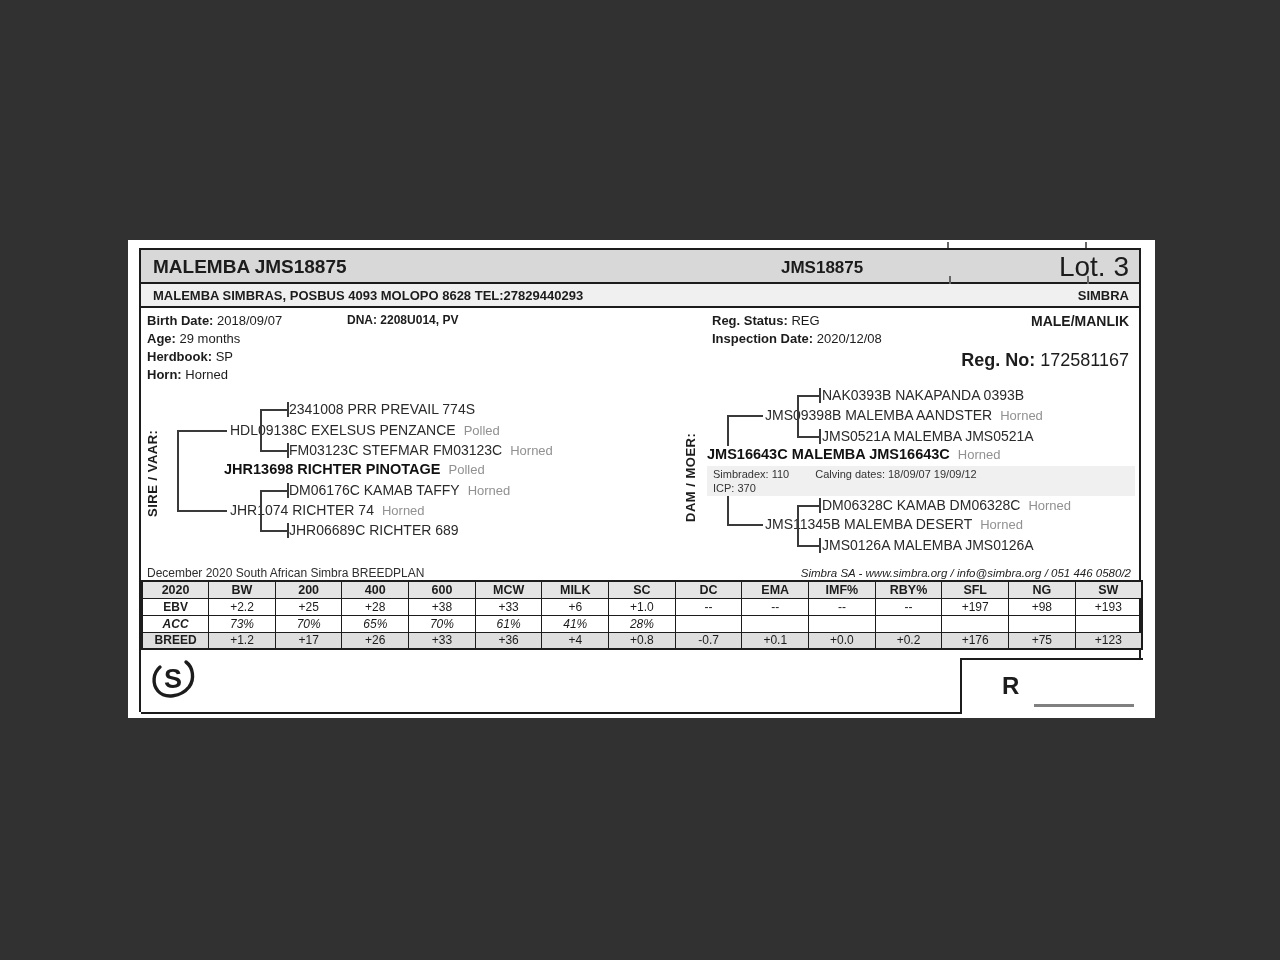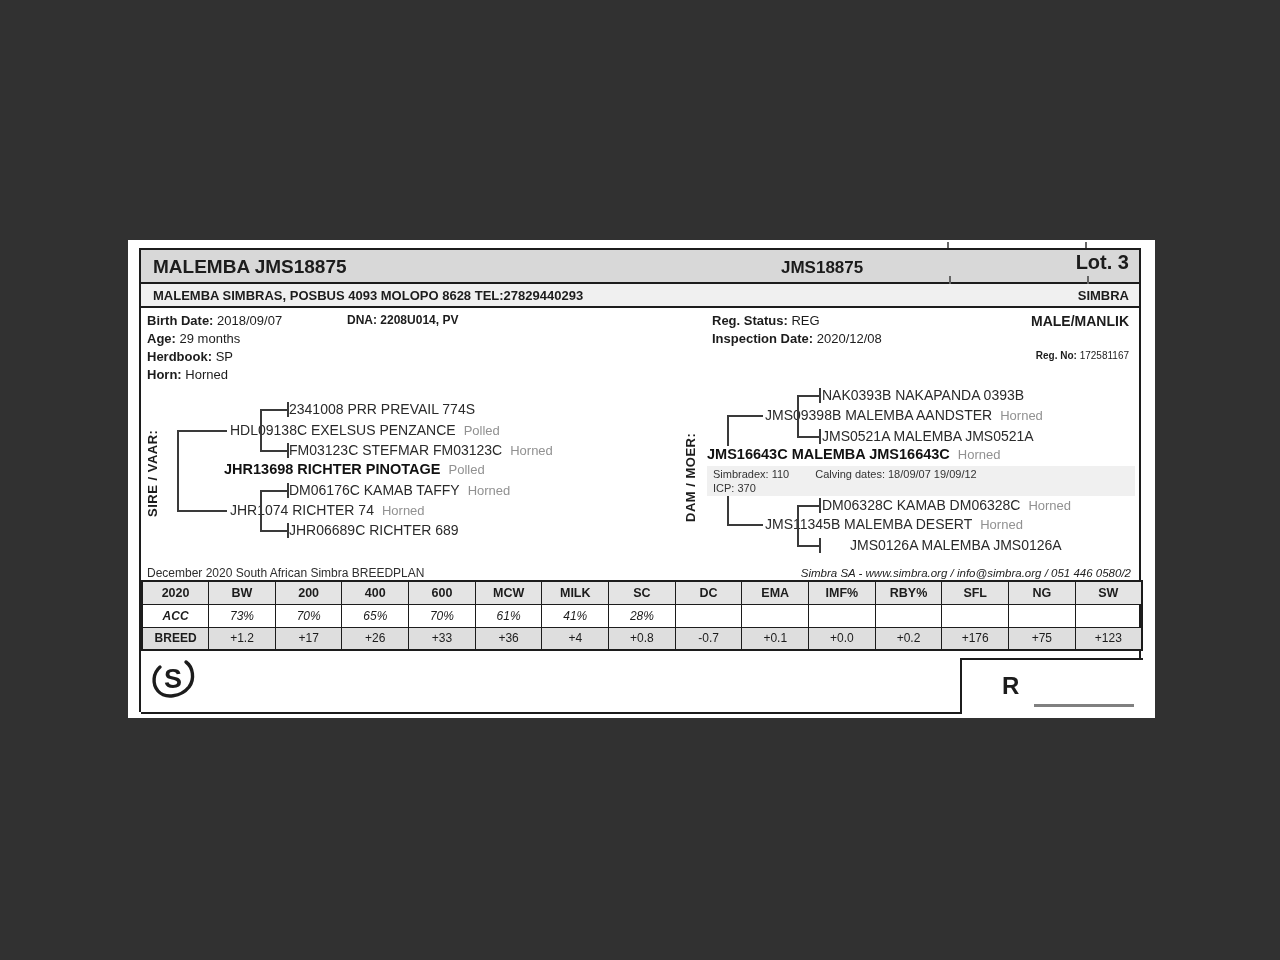--- a/index.html
+++ b/index.html
@@ -8,55 +8,55 @@
   #paper { position:absolute; left:128px; top:240px; width:1027px; height:478px; background:#ffffff; }
   #frame { position:absolute; left:11px; top:8px; width:1002px; height:464px;
     border-left:2px solid #1c1c1c; border-top:2px solid #1c1c1c; border-right:2px solid #1c1c1c; }
   .tick { position:absolute; width:2px; background:#666; }
 
   
   #header-bar { position:absolute; left:0; top:0; width:100%; height:34px; background:#d8d8d8;
     border-bottom:2px solid #1c1c1c; }
   #animal-name { position:absolute; left:12px; top:6px; font-size:19px; font-weight:bold; }
   #animal-id   { position:absolute; left:640px; top:8px; font-size:17px; font-weight:bold; }
-  #lot         { position:absolute; right:10px; top:1px; font-size:20px; font-weight:bold;text-align:right; }
+  #lot         { position:absolute; right:10px; top:1px; font-size:28px; font-weight:normal;text-align:right; }
 
   #owner-bar { position:absolute; left:0; top:34px; width:100%; height:24px; background:#f0f0f0;
     border-bottom:2px solid #1c1c1c; }
   #owner-line { position:absolute; left:12px; top:4px; font-size:13px; font-weight:bold; }
   #breed-name { position:absolute; right:10px; top:4px; font-size:13px; font-weight:bold; }
 
   
   .dl { font-size:13px; line-height:18px; }
   .dl b { font-weight:bold; }
   #details-left { position:absolute; left:6px; top:62px; }
   #dna-line { position:absolute; left:206px; top:63px; font-size:12px; font-weight:bold; }
   #details-mid { position:absolute; left:571px; top:62px; }
   #sex { position:absolute; right:10px; top:63px; font-size:14px; font-weight:bold; }
-  #reg-no { position:absolute; right:10px; top:100px; font-size:10px; }
+  #reg-no { position:absolute; right:10px; top:100px; font-size:18px; }
 
   
   .vlabel { position:absolute; writing-mode:vertical-rl; transform:rotate(180deg);
     font-size:13px; font-weight:bold; letter-spacing:.5px; height:130px; text-align:center; }
   .pnode { position:absolute; font-size:14px; white-space:nowrap; color:#2a2a2a; }
   .pnode.main { font-size:14.5px; font-weight:bold; color:#111; }
   .horn { color:#919191; font-weight:normal; font-size:13px; margin-left:8px; }
   .pl { position:absolute; background:#3a3a3a; }
   #dam-stats { position:absolute; left:566px; top:216px; width:428px; height:30px;
     background:#f0f0f0; font-size:11px; color:#333; line-height:14px; padding:1px 6px; }
   #dam-stats .gap { display:inline-block; width:26px; }
 
   
   #bp-left { position:absolute; left:6px; top:316px; font-size:12px; color:#2e2e2e; }
   #bp-right { position:absolute; right:8px; top:317px; font-size:11.5px; font-style:italic; color:#222;text-align:right; }
 
   
   #ebv-wrap { position:absolute; left:0; top:330px; width:1002px; }
   table { width:100%; table-layout:fixed; border-collapse:collapse; border:2px solid #1c1c1c; }
-  th, td { border:1px solid #1c1c1c; height:23px; text-align:center; font-size:12px; padding:0; overflow:hidden; }
+  th, td { border:1px solid #1c1c1c; height:17px; text-align:center; font-size:12px; padding:0; overflow:hidden; }
   thead th { background:#e4e4e4; font-weight:bold; font-size:12.5px; }
   td.rowlabel { font-weight:bold; }
   tr.row-acc td { font-style:italic; }
   tr.row-breed td { background:#dedede; }
 
   
   #brand { position:absolute; left:8px; top:404px; width:48px; height:48px; }
   #remarks-title { position:absolute; left:68px; top:407px; font-size:15px; font-weight:bold;
     border-bottom:2px solid #1c1c1c; padding-bottom:2px; padding-right:4px; }
   #bottom-line { position:absolute; left:0; top:462px; width:821px; height:2px; background:#1c1c1c; }
@@ -129,21 +129,21 @@
     <div class="pnode" style="left:681px; top:137px;"><span>NAK0393B NAKAPANDA 0393B</span><span class="horn"></span></div>
     <div class="pnode" style="left:624px; top:157px;"><span>JMS09398B MALEMBA AANDSTER</span><span class="horn">Horned</span></div>
     <div class="pnode" style="left:681px; top:178px;"><span>JMS0521A MALEMBA JMS0521A</span><span class="horn"></span></div>
     <div class="pnode main" style="left:566px; top:196px;"><span>JMS16643C MALEMBA JMS16643C</span><span class="horn">Horned</span></div>
     <div id="dam-stats">
       <div><span>Simbradex: 110</span><span class="gap"></span><span>Calving dates: 18/09/07  19/09/12</span></div>
       <div><span>ICP: 370</span></div>
     </div>
     <div class="pnode" style="left:681px; top:247px;"><span>DM06328C KAMAB DM06328C</span><span class="horn">Horned</span></div>
     <div class="pnode" style="left:624px; top:266px;"><span>JMS11345B MALEMBA DESERT</span><span class="horn">Horned</span></div>
-    <div class="pnode" style="left:681px; top:287px;margin-left:28px;"><span>JMS0126A MALEMBA JMS0126A</span><span class="horn"></span></div>
+    <div class="pnode" style="left:681px; top:287px;"><span>JMS0126A MALEMBA JMS0126A</span><span class="horn"></span></div>
 
     <div class="pl" style="left:586px; top:165px; width:2px; height:31px;"></div>
     <div class="pl" style="left:586px; top:246px; width:2px; height:30px;"></div>
     <div class="pl" style="left:586px; top:165px; width:36px; height:2px;"></div>
     <div class="pl" style="left:586px; top:274px; width:36px; height:2px;"></div>
     <div class="pl" style="left:656px; top:145px; width:2px; height:43px;"></div>
     <div class="pl" style="left:656px; top:145px; width:22px; height:2px;"></div>
     <div class="pl" style="left:656px; top:186px; width:22px; height:2px;"></div>
     <div class="pl" style="left:678px; top:138px; width:2px; height:15px;"></div>
     <div class="pl" style="left:678px; top:179px; width:2px; height:15px;"></div>
@@ -171,20 +171,37 @@
               <th>DC</th>
               <th>EMA</th>
               <th>IMF%</th>
               <th>RBY%</th>
               <th>SFL</th>
               <th>NG</th>
               <th>SW</th>
             </tr>
           </thead>
         <tbody>
+            <tr class="row-ebv">
+              <td class="rowlabel">EBV</td>
+              <td>+2.2</td>
+              <td>+25</td>
+              <td>+28</td>
+              <td>+38</td>
+              <td>+33</td>
+              <td>+6</td>
+              <td>+1.0</td>
+              <td>--</td>
+              <td>--</td>
+              <td>--</td>
+              <td>--</td>
+              <td>+197</td>
+              <td>+98</td>
+              <td>+193</td>
+            </tr>
             <tr class="row-acc">
               <td class="rowlabel">ACC</td>
               <td>73%</td>
               <td>70%</td>
               <td>65%</td>
               <td>70%</td>
               <td>61%</td>
               <td>41%</td>
               <td>28%</td>
               <td></td>

